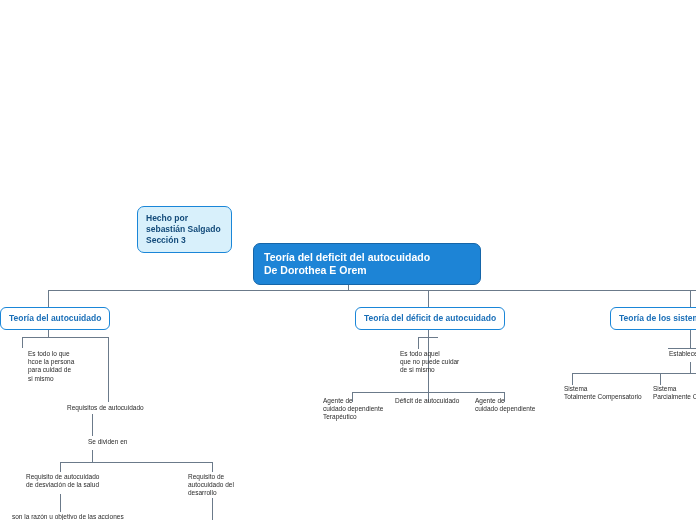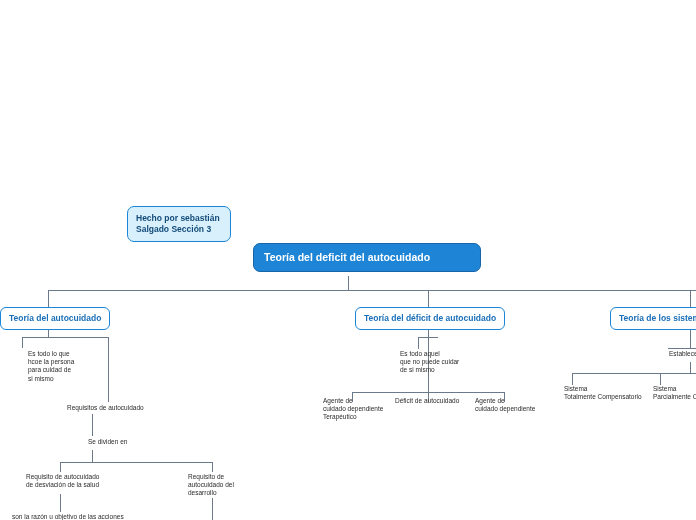--- a/index.html
+++ b/index.html
@@ -113,26 +113,27 @@
   <div class="line v" style="left:504px; top:392px; height:10px;"></div>
 
   <div class="line v" style="left:690px; top:326px; height:11px;"></div>
   <div class="line h" style="left:668px; top:348px; width:28px;"></div>
   <div class="line v" style="left:690px; top:337px; height:11px;"></div>
   <div class="line v" style="left:690px; top:362px; height:11px;"></div>
   <div class="line h" style="left:572px; top:373px; width:124px;"></div>
   <div class="line v" style="left:572px; top:373px; height:12px;"></div>
   <div class="line v" style="left:660px; top:373px; height:12px;"></div>
 
-  <div class="node node-author" style="left:127px; top:206px; width:104px;">Hecho por
+  <div class="node node-author" style="left:137px; top:206px; width:95px;">Hecho por
 sebastián Salgado
 Sección 3</div>
 
   <div class="node node-root" style="left:253px; top:243px; width:228px;">
     <div>Teoría del deficit del autocuidado</div>
+    <div>De Dorothea E Orem</div>
   </div>
 
   <div class="node node-branch" style="left:355px; top:307px;">Teoría del déficit de autocuidado</div>
   <div class="node node-branch" style="left:0px; top:307px;">Teoría del autocuidado</div>
   <div class="node node-branch" style="left:610px; top:307px;">Teoría de los sistemas</div>
 
   <div class="node node-plain" style="left:28px; top:350px; width:80px;">Es todo lo que
 hcoe la persona
 para cuidad de
 si mismo</div>

